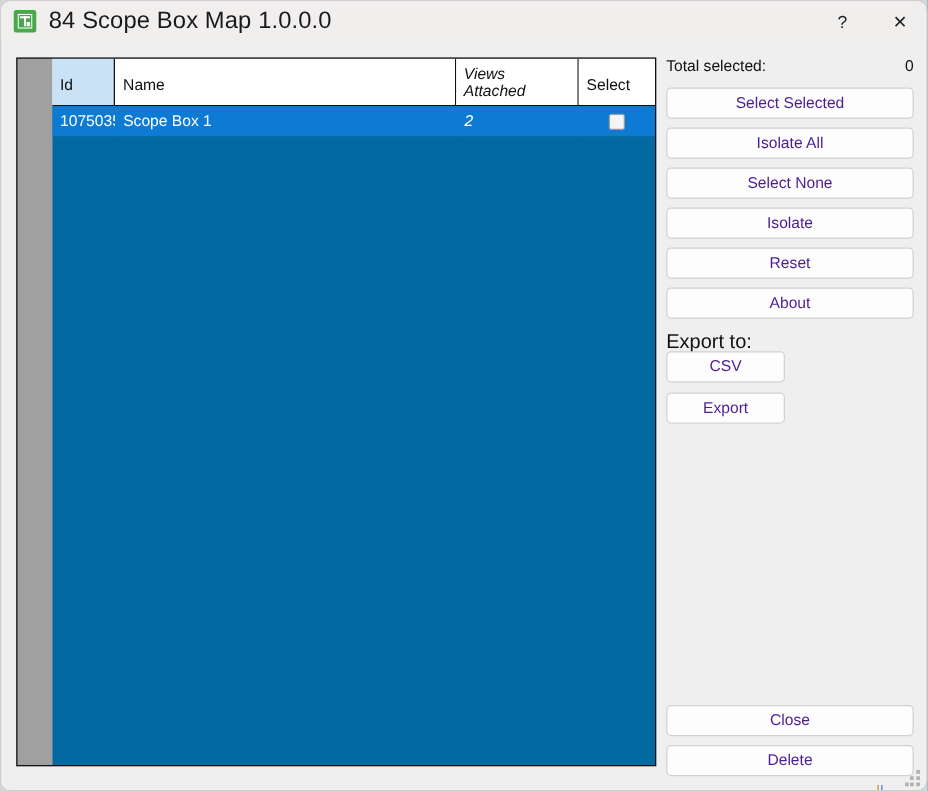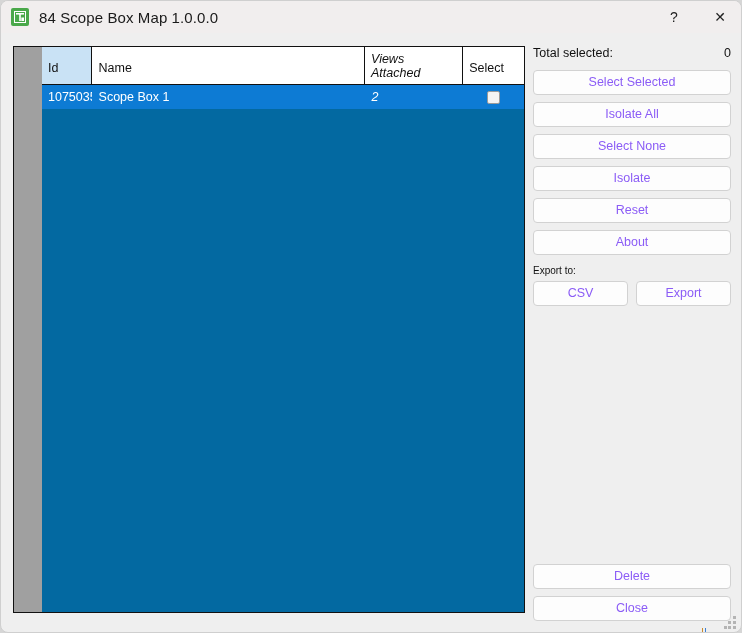--- a/index.html
+++ b/index.html
@@ -52,21 +52,21 @@
     background: #4aa84a;
     border-radius: 2px;
   }
   #app-icon .glyph {
     position: absolute;
     left: 3px; top: 3px;
     width: 12px; height: 12px;
   }
   #title-text {
     margin-left: 10px;
-    font-size: 15px;
+    font-size: 19px;
     color: #1a1a1a;
     letter-spacing: 0.1px;
     white-space: nowrap;
   }
   #win-controls {
     position: absolute;
     right: 0; top: 0;
     height: 32px;
     display: flex;
   }
@@ -177,35 +177,35 @@
   .side-label-row .val { font-size: 12.5px; }
   .sbtn {
     display: block;
     width: 100%;
     height: 25px;
     margin-top: 7px;
     background: #fdfdfd;
     border: 1px solid #d2d2d2;
     border-radius: 4px;
     font-size: 12.5px;
-    color: #8b5cf6;
+    color: #4c1d95;
     font-family: "Liberation Sans", sans-serif;
     cursor: default;
     box-sizing: border-box;
     padding: 0;
     line-height: 23px;
     text-align: center;
   }
   .sub-label {
     margin-top: 10px;
-    font-size: 10px;
+    font-size: 16px;
     color: #111;
     height: 16px;
   }
-  .btn-pair { display: flex; gap: 8px; }
+  .btn-pair { display: flex; gap: 8px; flex-direction: column; }
   .btn-pair .sbtn { width: 95px; }
   #bottom-group {
     position: absolute;
     left: 0;
     bottom: 0;
     width: 198px;
   }
 
   
   #grip {
@@ -295,22 +295,22 @@
     <button class="sbtn">About</button>
 
     <div class="sub-label">Export to:</div>
     <div class="btn-pair">
       <button class="sbtn" style="margin-top:0">CSV</button>
       <button class="sbtn" style="margin-top:0">Export</button>
     </div>
 
 
     <div id="bottom-group">
+      <button class="sbtn">Close</button>
       <button class="sbtn">Delete</button>
-      <button class="sbtn">Close</button>
     </div>
 
   </div>
 
   <div id="grip">
     <i style="left:9px; top:0px;"></i>
     <i style="left:9px; top:5px;"></i>
       <i style="left:4px; top:5px;"></i>
     <i style="left:9px; top:10px;"></i>
       <i style="left:4px; top:10px;"></i>

